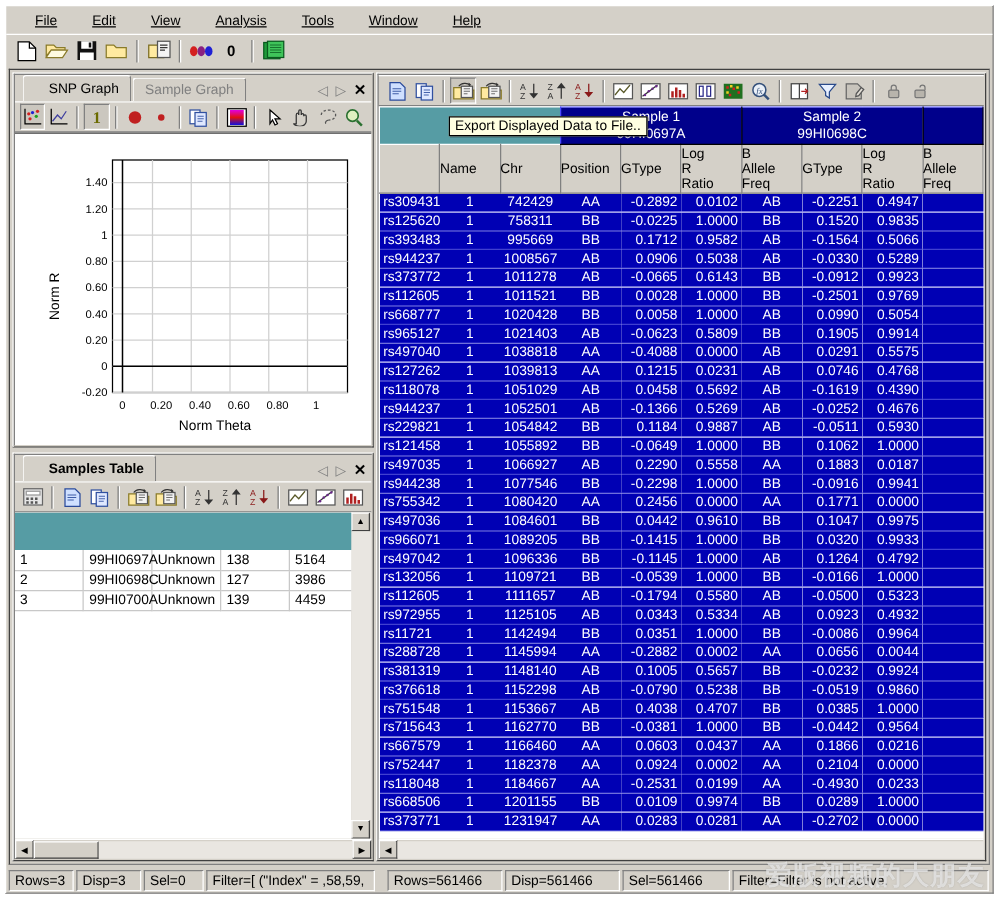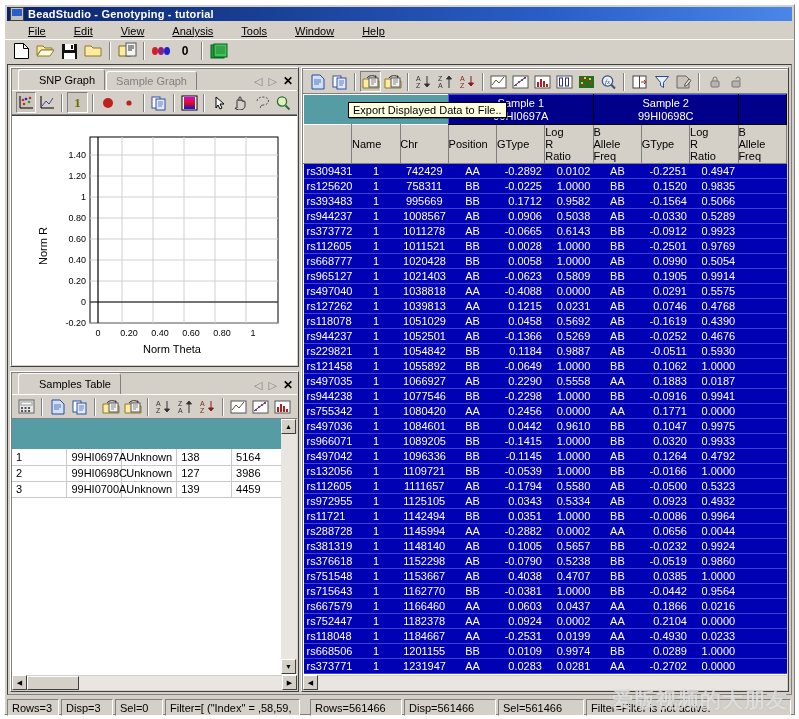--- a/index.html
+++ b/index.html
@@ -155,24 +155,20 @@
     pointer-events: none; white-space: nowrap; letter-spacing: 1px;
     text-shadow: 0 0 1px rgba(120,120,120,.5);
   }
   .samples-tbl-area { flex:1; background:#fff; display:flex; min-height:0; }
 </style>
 </head>
 <body>
 
 <div class="app">
 
-  <div class="titlebar">
-    <div class="title-icon"></div>
-    <div class="title-text">BeadStudio - Genotyping - tutorial</div>
-  </div>
 
   <div class="menubar">
     <div class="mi"><u>File</u></div>
     <div class="mi"><u>Edit</u></div>
     <div class="mi"><u>View</u></div>
     <div class="mi"><u>Analysis</u></div>
     <div class="mi"><u>Tools</u></div>
     <div class="mi"><u>Window</u></div>
     <div class="mi"><u>Help</u></div>
   </div>
@@ -369,21 +365,21 @@
               <text x="160" y="237" font-family="Liberation Sans, sans-serif" font-size="11" fill="#000" text-anchor="middle">Norm Theta</text>
               <text x="0" y="0" transform="translate(35,130) rotate(-90)" font-family="Liberation Sans, sans-serif" font-size="11" fill="#000" text-anchor="middle">Norm R</text>
             </svg>
           </div>
         </div>
       </div>
 
       <div class="panel" style="flex:1;min-height:0;">
         <div class="panel-inner">
           <div class="tabrow">
-            <div class="tab active" style="font-weight:normal;">Samples Table</div>
+            <div class="tab active" style="font-weight:bold;">Samples Table</div>
             <div class="tabnav">
               <span>◁</span>
               <span>▷</span>
               <span class="x">✕</span>
             </div>
           </div>
           <div class="ptool">
             <div class="ibtn">
               <svg width="17" height="15" viewBox="0 0 17 15">
                   <rect x="1" y="1" width="15" height="13" fill="#e6e6e6" stroke="#666"></rect>
@@ -1123,21 +1119,21 @@
                       <td class="c">AA</td>
                       <td class="r">0.0283</td>
                       <td class="r">0.0281</td>
                       <td class="c">AA</td>
                       <td class="r">-0.2702</td>
                       <td class="r">0.0000</td>
                       <td class="c"></td>
                     </tr>
                   </tbody>
               </table>
-              <div class="tooltip" style="left:45px;top:8px;">Export Displayed Data to File..</div>
+              <div class="tooltip" style="left:56px;top:8px;">Export Displayed Data to File..</div>
             </div>
             <div class="hsb">
               <div class="sbbtn">◀</div>
               <div class="sbtrack" style="height:14px;"></div>
             </div>
           </div>
         </div>
       </div>
     </div>
   </div>

